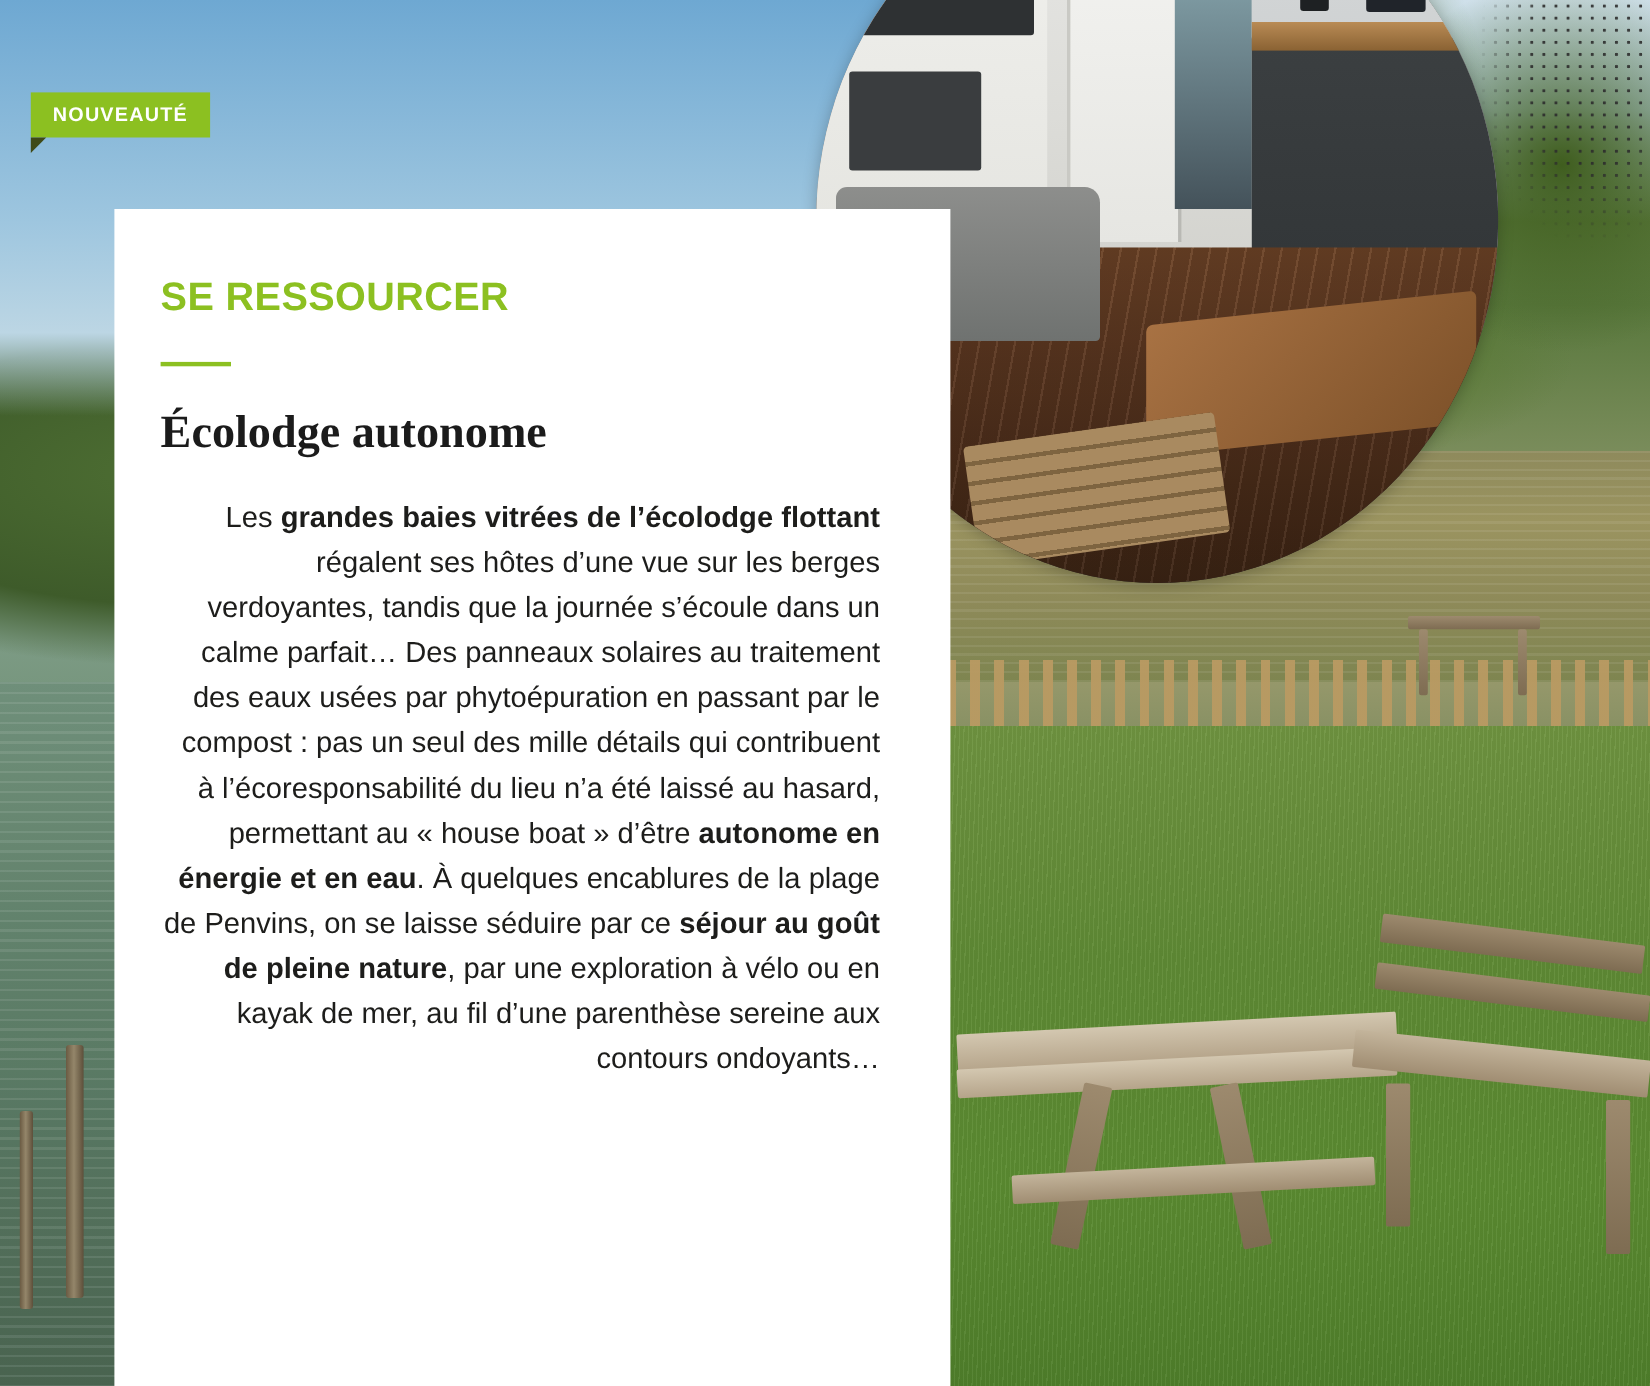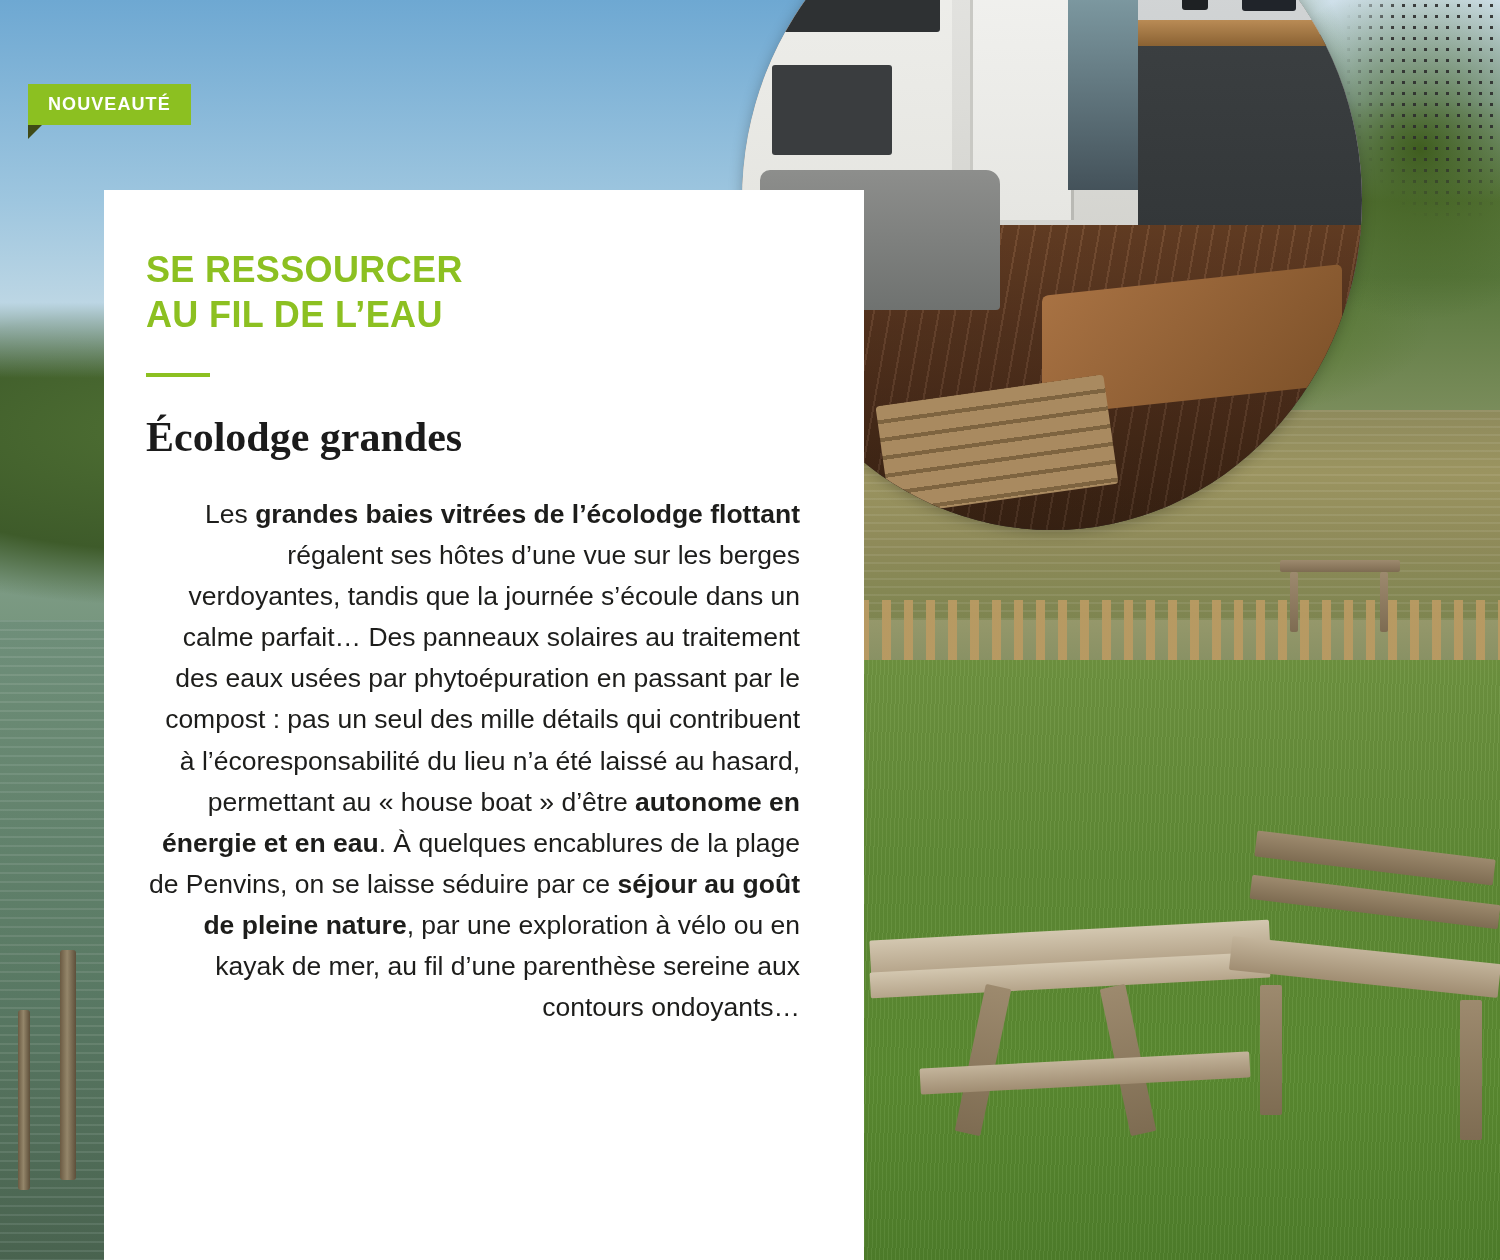--- a/index.html
+++ b/index.html
@@ -261,22 +261,21 @@
   <div class="tag-wrap">
     <div class="tag">
       <span>NOUVEAUTÉ</span>
       <span class="tag-fold"></span>
     </div>
   </div>
 
   <div class="card">
     <h2 class="kicker">
       <span>SE RESSOURCER</span><br>
-      <span>AU FIL DE L’EAU</span>
     </h2>
     <div class="rule"></div>
     <h1 class="title">
-      <span>Écolodge grandes</span><br>
+      <span>Écolodge autonome</span><br>
     </h1>
     <p class="body" id="article-body"><span>Les </span><b>grandes baies vitrées de l’écolodge flottant</b><span> régalent ses hôtes d’une vue sur les berges verdoyantes, tandis que la journée s’écoule dans un calme parfait… Des panneaux solaires au traitement des eaux usées par phytoépuration en passant par le compost : pas un seul des mille détails qui contribuent à l’écoresponsabilité du lieu n’a été laissé au hasard, permettant au « house boat » d’être </span><b>autonome en énergie et en eau</b><span>. À quelques encablures de la plage de Penvins, on se laisse séduire par ce </span><b>séjour au goût de pleine nature</b><span>, par une exploration à vélo ou en kayak de mer, au fil d’une parenthèse sereine aux contours ondoyants…</span></p>
   </div>
 
 </div>
 
 </body></html>

